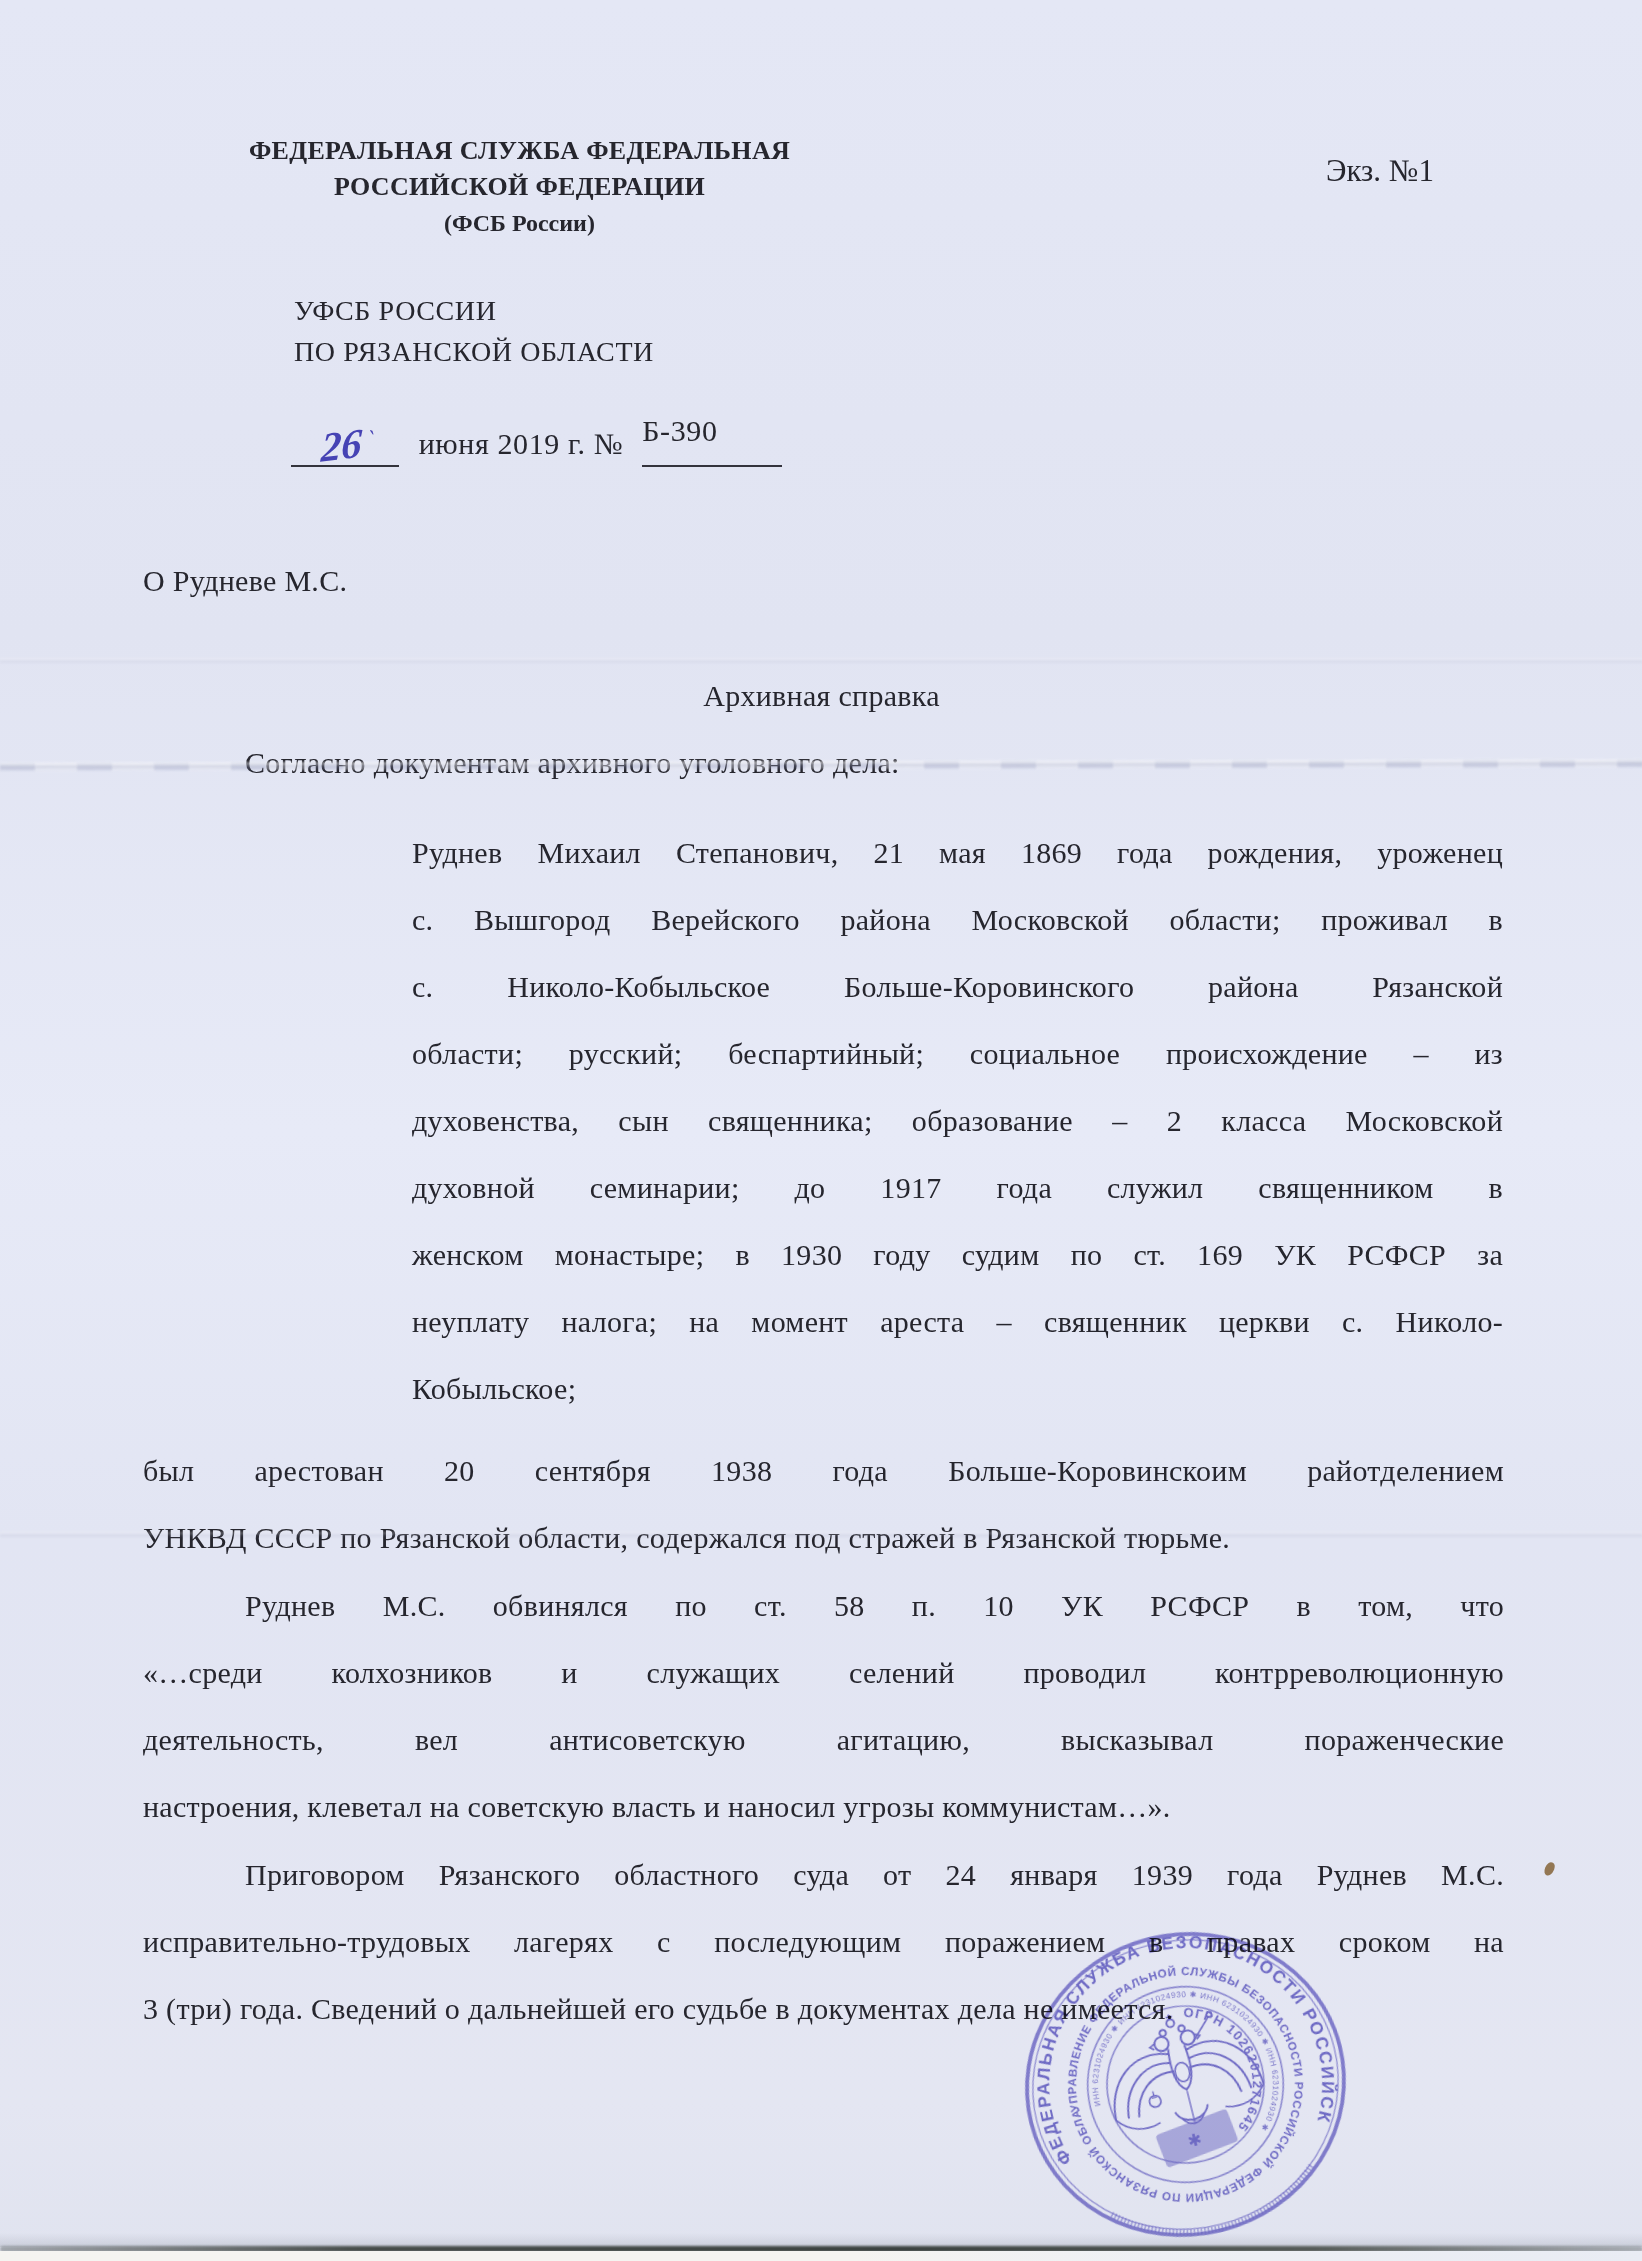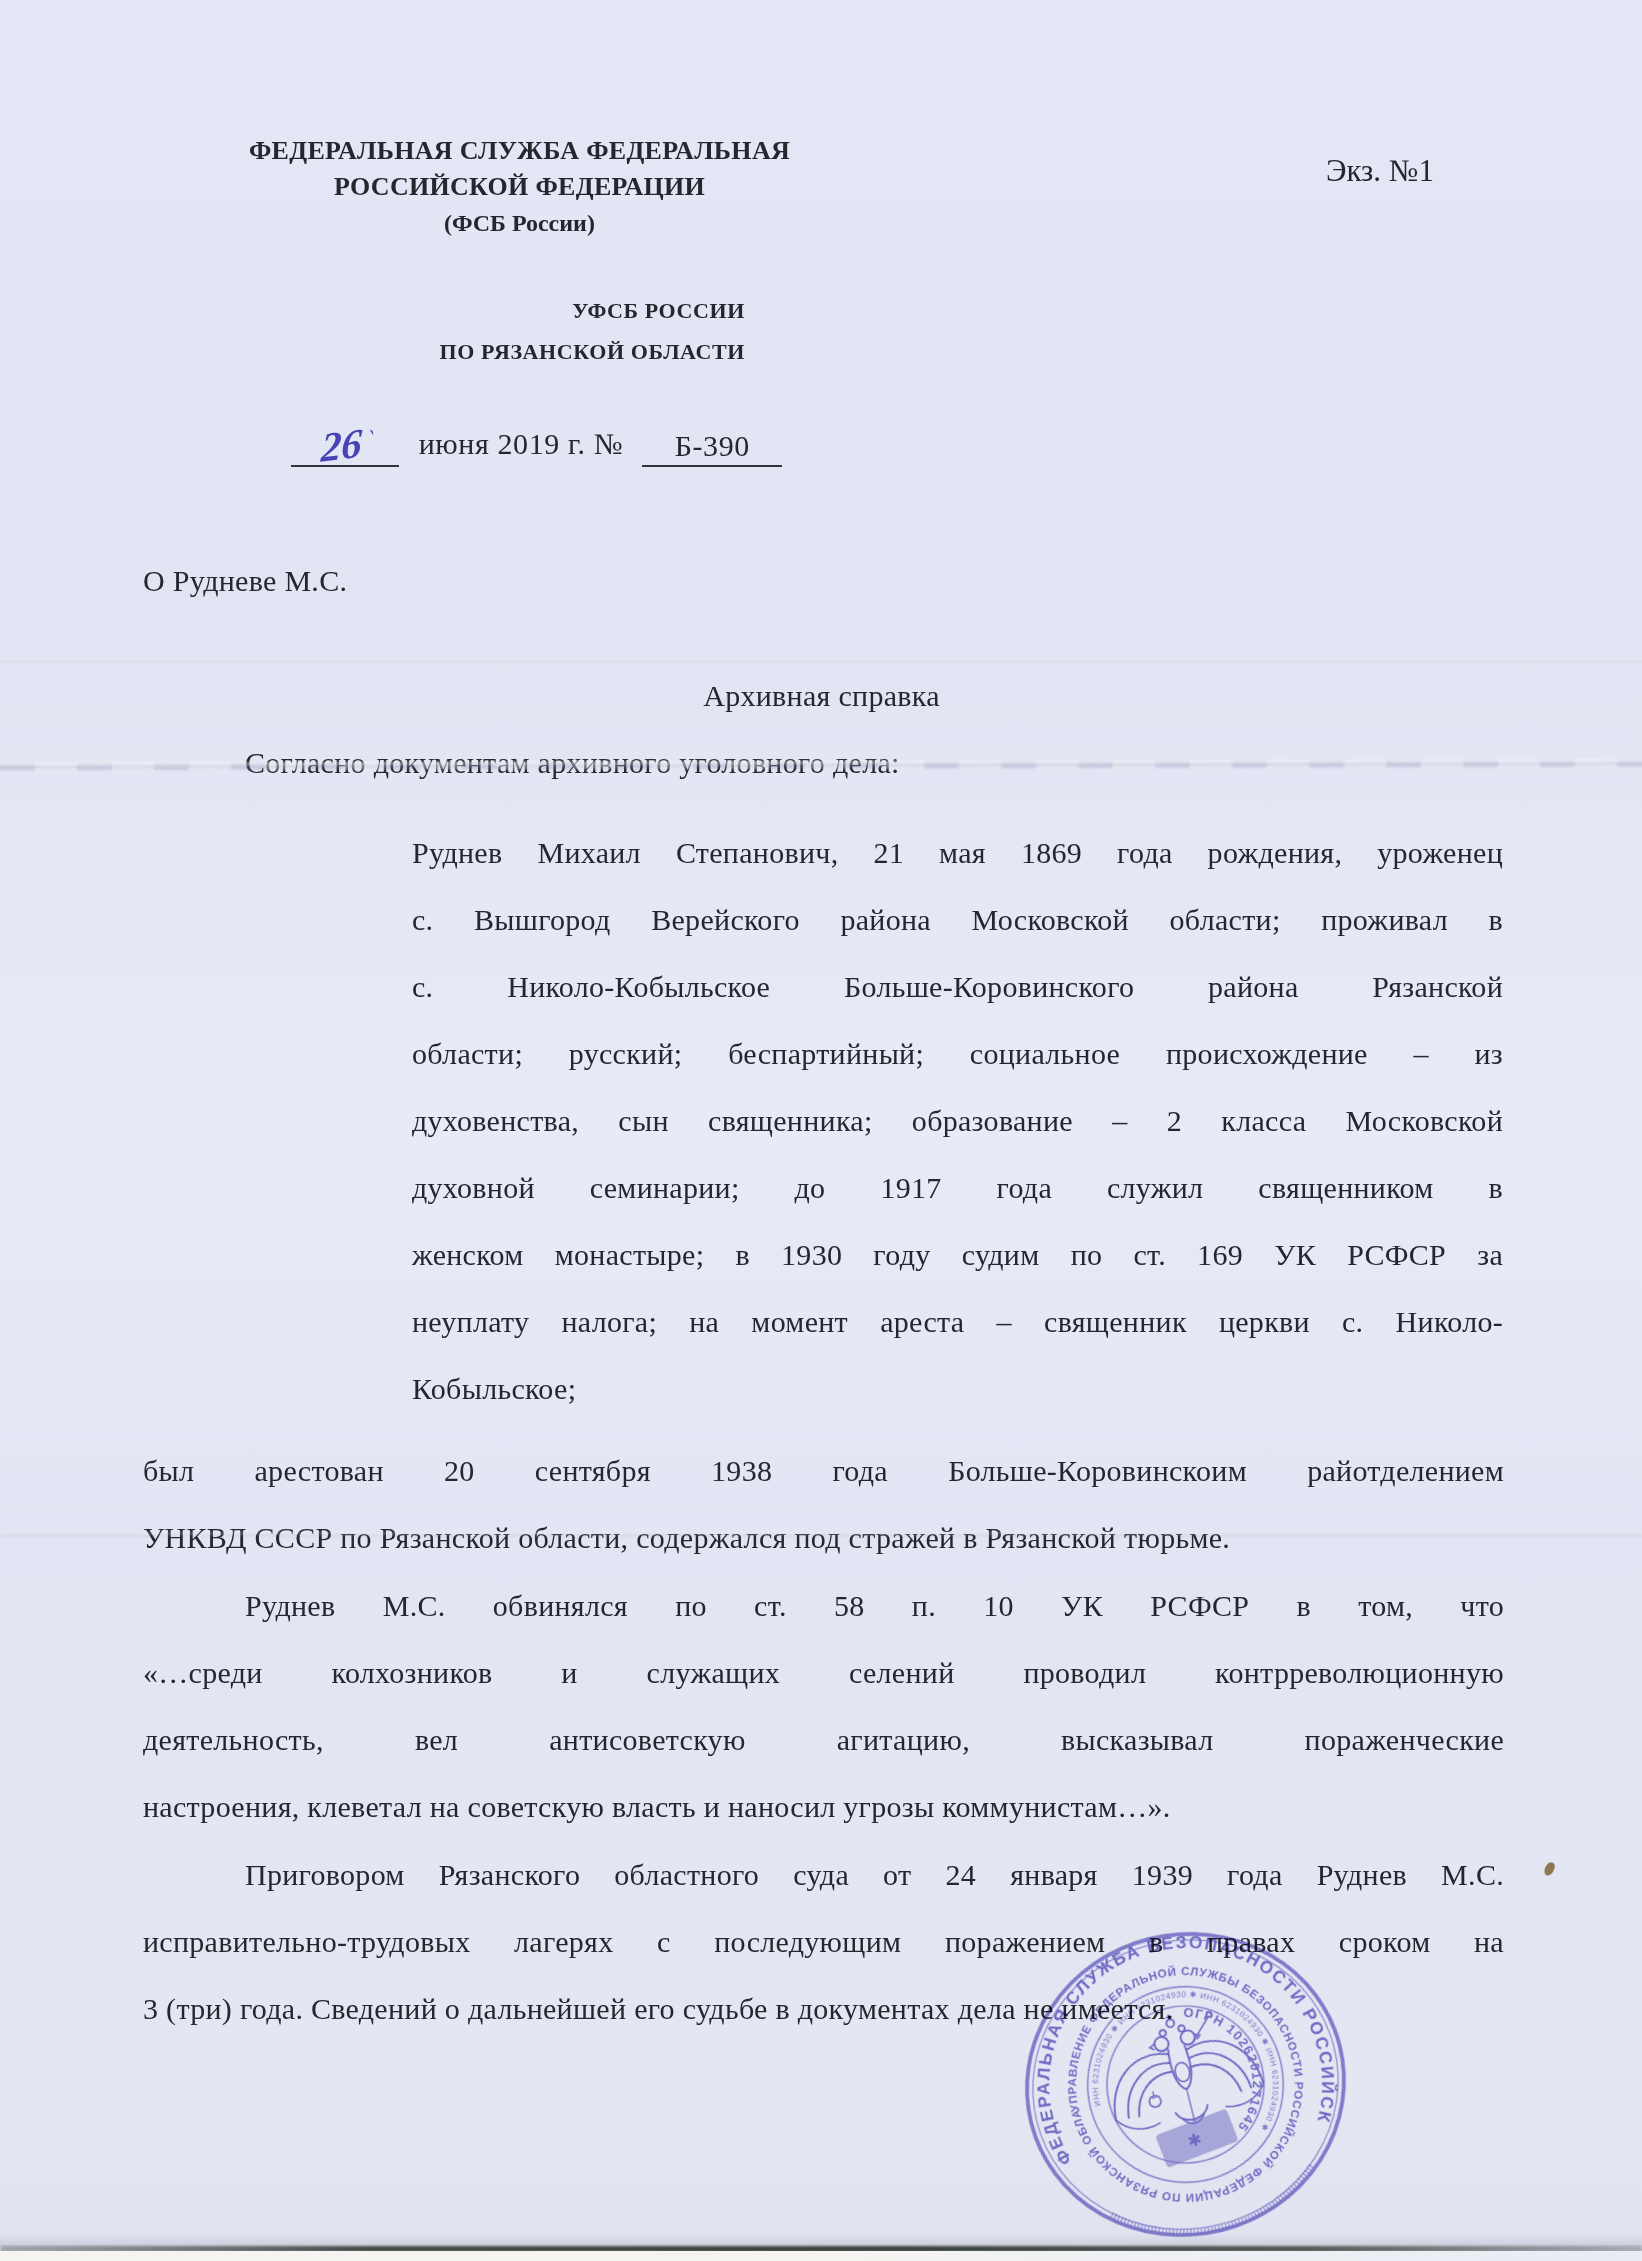--- a/index.html
+++ b/index.html
@@ -10,30 +10,30 @@
     background:linear-gradient(180deg,#e4e7f5 0%,#e1e4f2 28%,#e7eaf7 50%,#e2e5f3 68%,#e4e6f2 93%,#e0e3ef 100%);
     font-family:"Liberation Serif","DejaVu Serif",serif;
     color:#26262e;
   }
   .abs{position:absolute;}
   
   .letterhead{left:220px;top:133px;width:599px;text-align:center;font-weight:bold;}
   .letterhead .l1{font-size:26px;line-height:36px;letter-spacing:0.3px;}
   .letterhead .l3{font-size:24px;line-height:36px;}
   .copy-num{left:1326px;top:153px;width:206px;font-size:31px;}
-  .org{left:294px;top:290px;width:451px;text-align:right;font-size:22px;line-height:41px;letter-spacing:0.6px;font-weight:bold;}
+  .org{left:294px;top:290px;width:451px;text-align:left;font-size:28px;line-height:41px;letter-spacing:0.6px;}
   
   .dateline{left:291px;top:417px;height:50px;display:flex;align-items:flex-end;}
   .day-slot{width:108px;border-bottom:2.6px solid #33333c;text-align:center;}
   .day-hand{display:inline-block;font-size:41px;line-height:0.85;font-style:italic;font-weight:bold;
             color:#4643b4;transform:rotate(-7deg) skewX(-10deg);padding-bottom:1.3px;}
   .day-tick{display:inline-block;font-size:22px;color:#4643b4;transform:rotate(18deg) translateY(-14px);}
   .date-mid{margin-left:11.6px;font-size:30px;letter-spacing:0.6px;padding-bottom:6.4px;white-space:pre;margin-top:44px;}
-  .num-slot{margin-left:19.3px;width:140px;border-bottom:2.6px solid #33333c;text-align:center;
-            font-size:30px;letter-spacing:0.6px;padding-bottom:2px;}
+  .num-slot{margin-left:19.3px;width:140px;border-bottom:2.6px solid #33333c;
+            font-size:30px;letter-spacing:0.6px;padding-bottom:17px;}
   
   .addressee{left:143px;top:564px;font-size:30px;letter-spacing:0.3px;}
   .doc-title{left:0;top:679px;width:1643px;text-align:center;font-size:30px;letter-spacing:0.3px;}
   .intro{left:143px;top:746px;width:1361px;font-size:30px;text-indent:102px;letter-spacing:0.3px;}
   .block{font-size:30px;letter-spacing:0.3px;}
   .block .line{line-height:67px;height:67px;white-space:nowrap;}
   .block .j{white-space:normal;text-align:justify;text-align-last:justify;}
   .block .l{text-align:left;}
   .block .ind{text-indent:102px;}
   .quote{left:412px;top:819px;width:1091px;}

